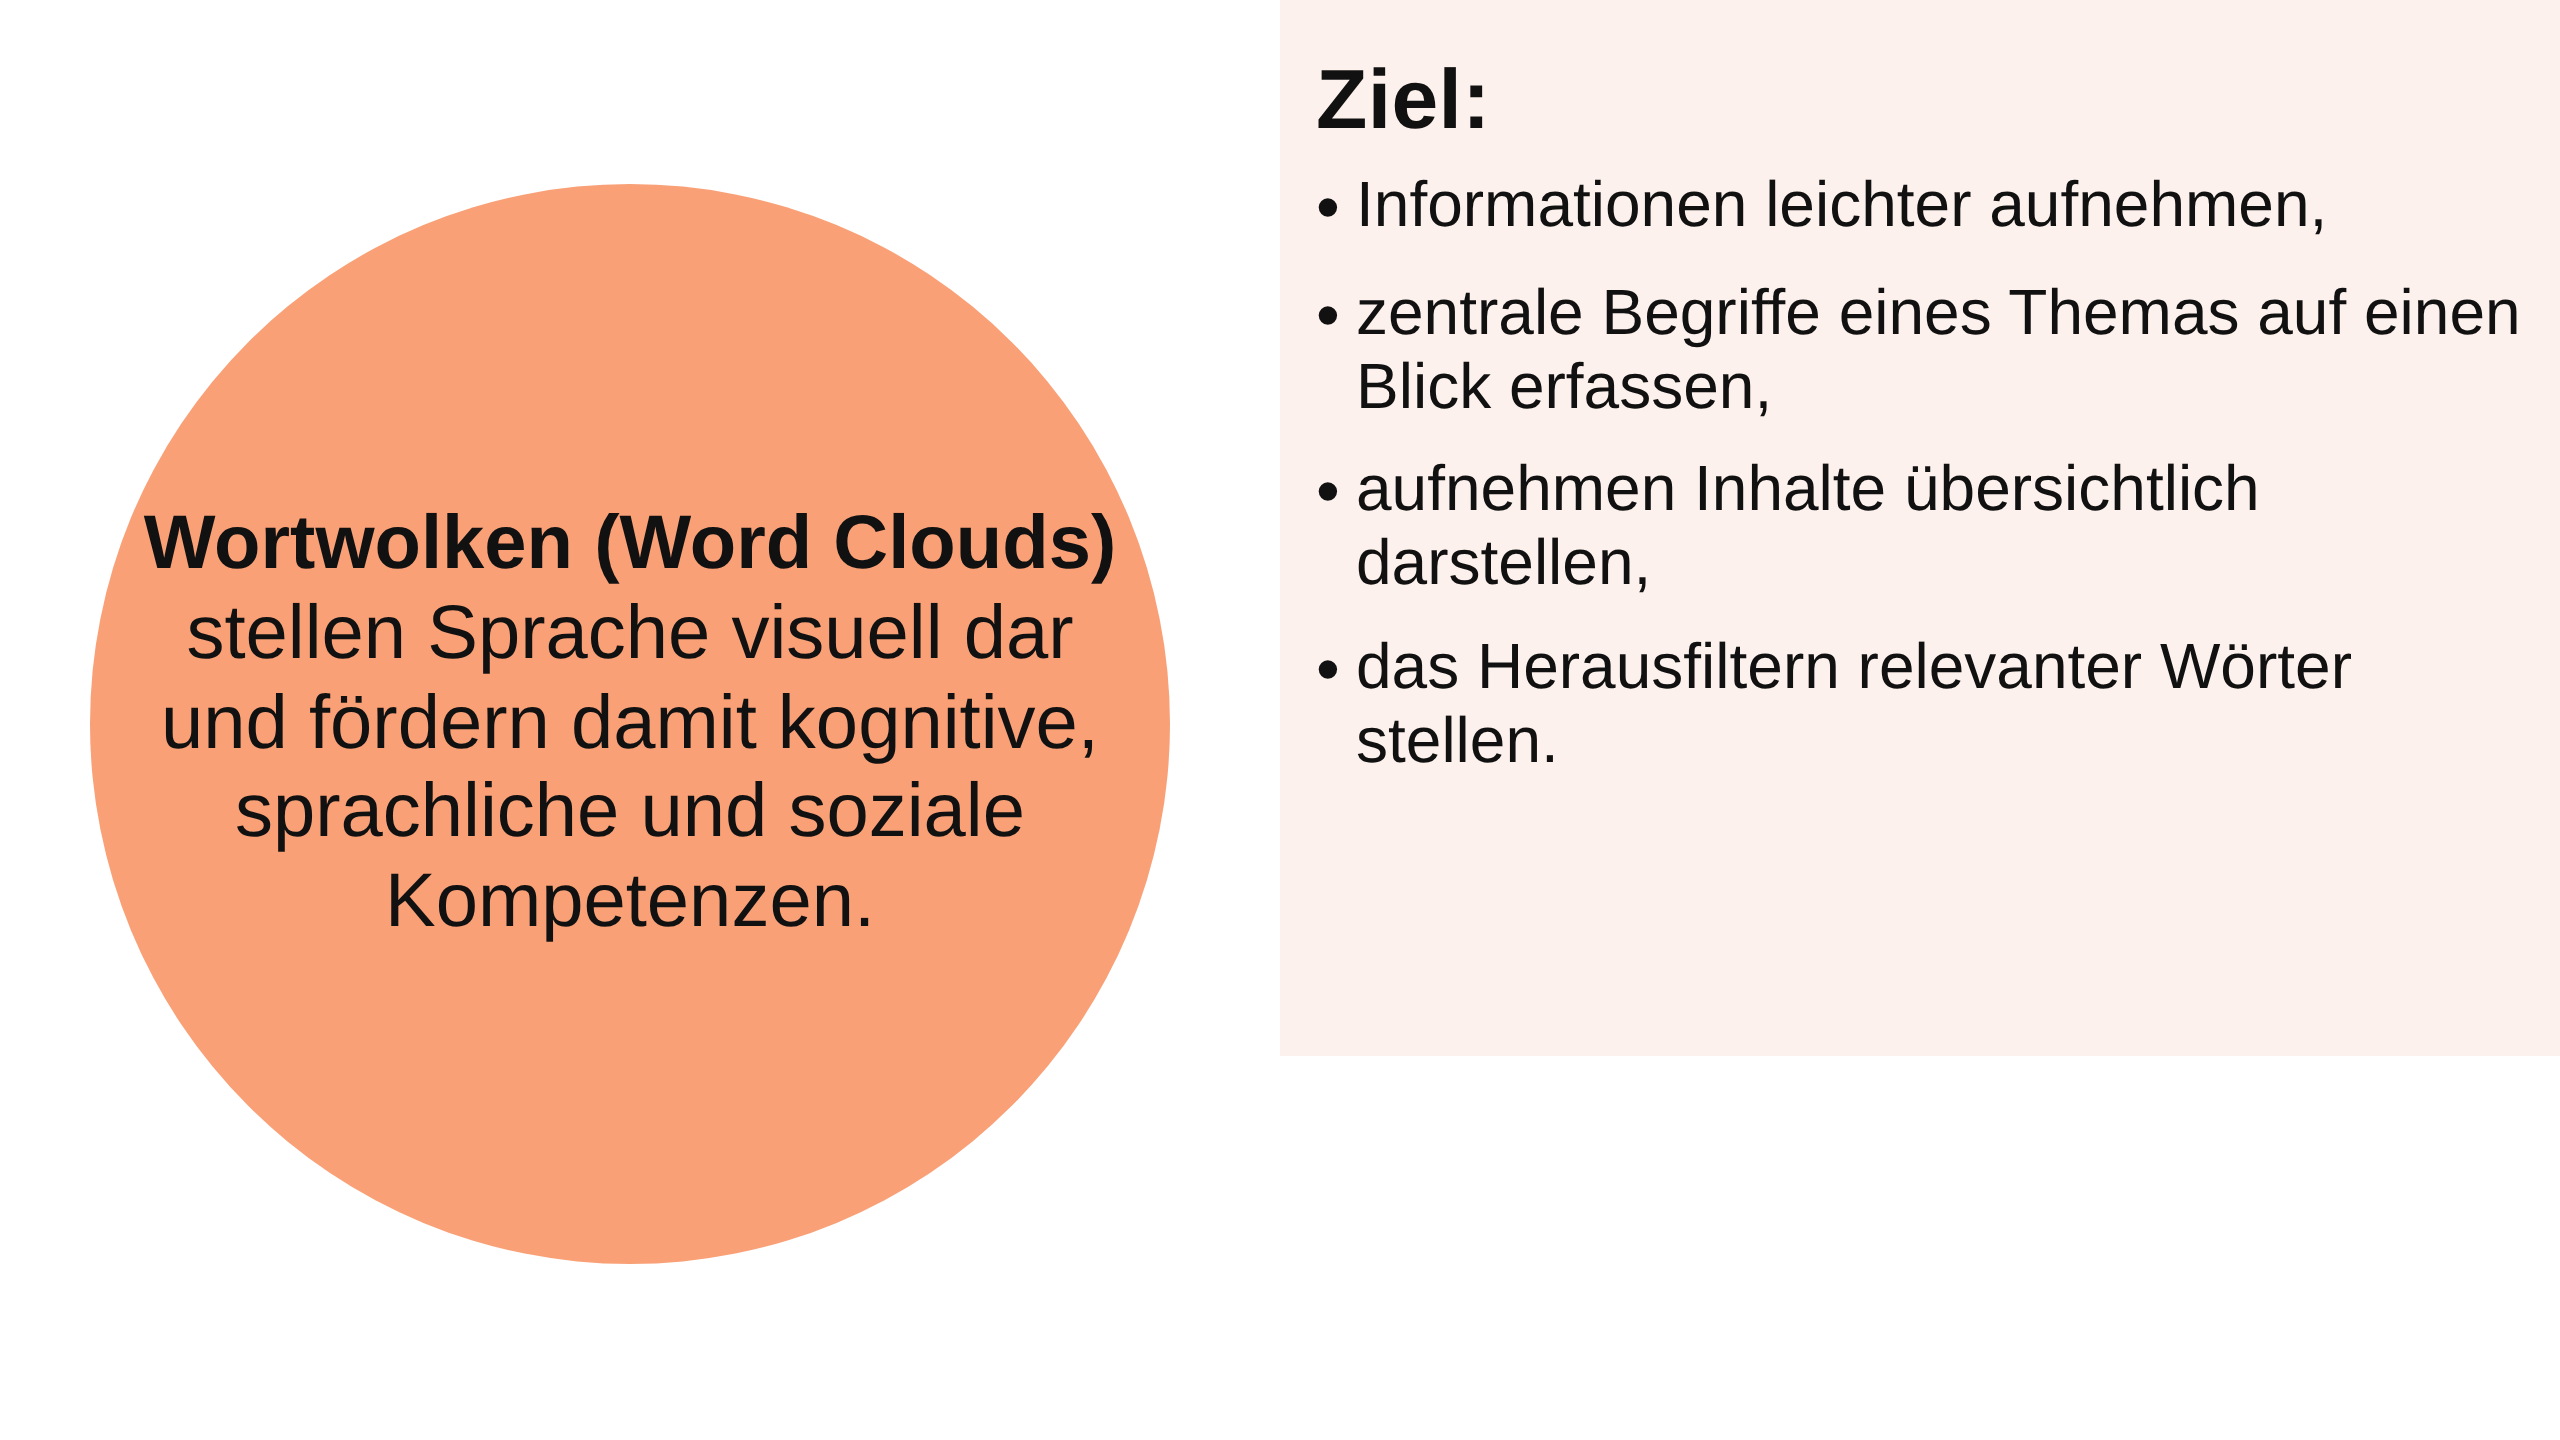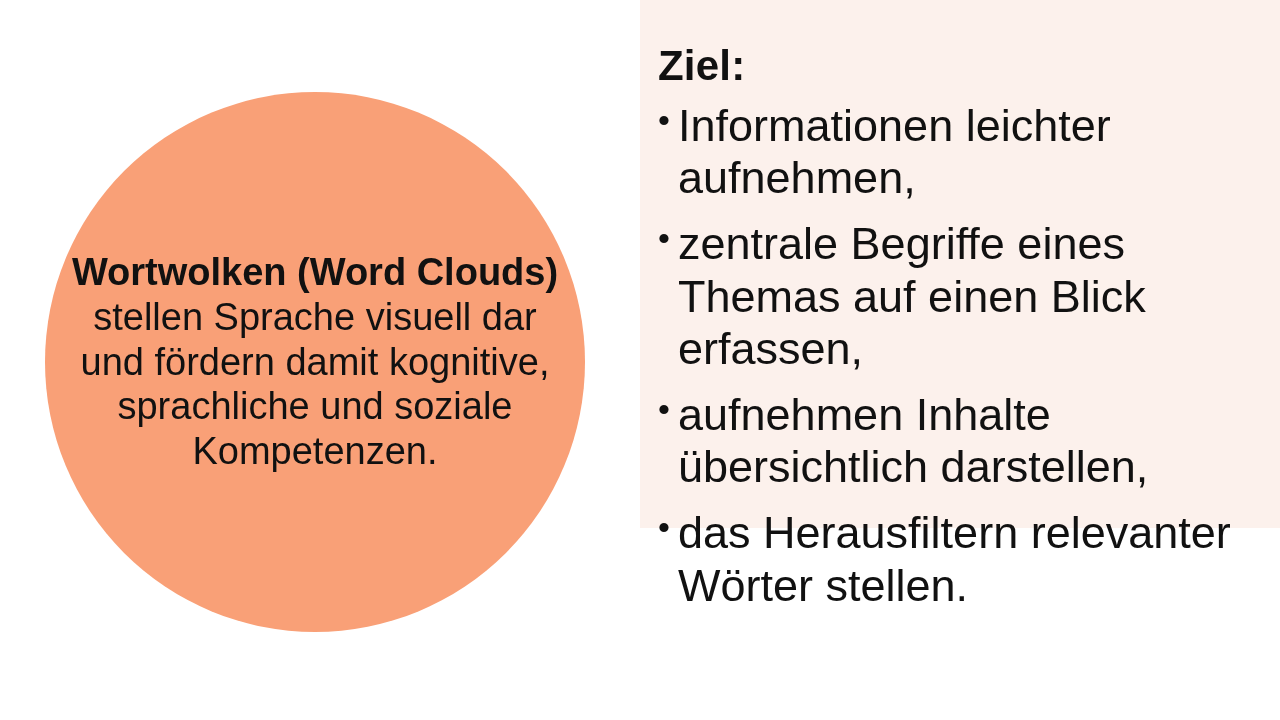--- a/index.html
+++ b/index.html
@@ -50,21 +50,21 @@
   .circle-text .strong {
     font-weight: bold;
   }
   .right-panel {
     position: relative;
     width: 640px;
     height: 528px;
     background: #fcf1ec;
     flex: 0 0 640px;
     box-sizing: border-box;
-    padding: 42px 14px 0 18px;
+    padding: 26px 14px 0 18px;
   }
   .heading {
     font-size: 42px;
     font-weight: bold;
     color: #111111;
     margin: 0 0 10px 0;
     letter-spacing: 0.2px;
   }
   .bullet-list {
     list-style: none;
@@ -79,21 +79,21 @@
   }
   .bullet-dot {
     flex: 0 0 auto;
     font-size: 34px;
     line-height: 1.18;
     color: #111111;
     width: 20px;
     text-align: left;
   }
   .bullet-text {
-    font-size: 45px;
+    font-size: 32px;
     line-height: 1.16;
     color: #111111;
   }
 </style>
 </head>
 <body>
 
 <div class="slide">
 
   <div class="left-panel">

